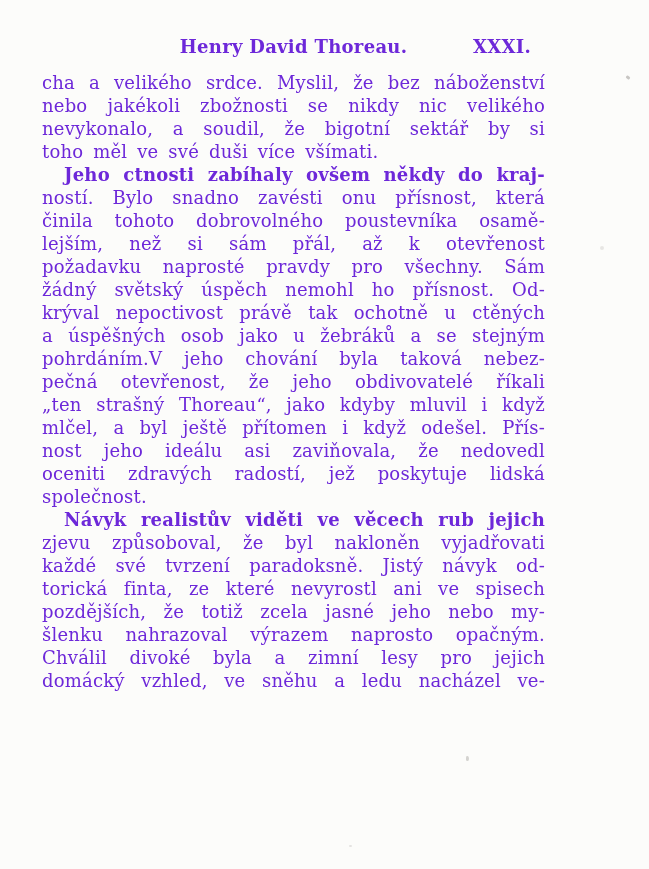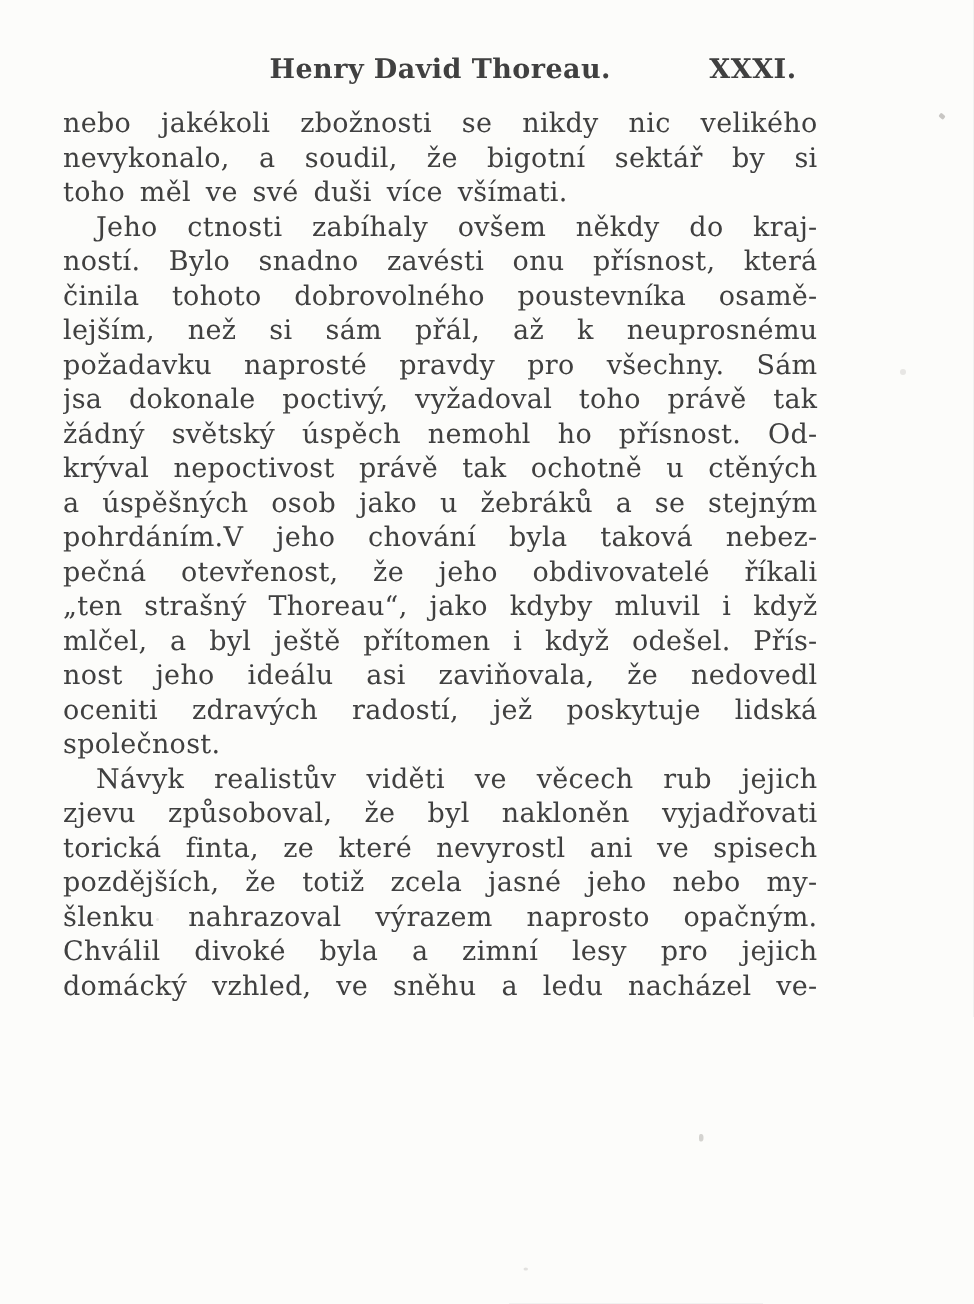--- a/index.html
+++ b/index.html
@@ -58,70 +58,72 @@
     white-space: normal;
     overflow: hidden;
     height: 23px;
   }
   .line.flush {
     text-align-last: left;
     word-spacing: 4px;
   }
   .para.indent .line:first-child {
     text-indent: 22px;
+    font-weight: bold;
   }
   
   .speck {
     position: absolute;
     background: #8a8680;
     border-radius: 50%;
   }
   .speck.s1 { left: 626px; top: 76px;  width: 4px; height: 3px; opacity: .45; transform: rotate(40deg); border-radius: 1px; }
   .speck.s2 { left: 600px; top: 246px; width: 4px; height: 4px; opacity: .18; }
   .speck.s3 { left: 466px; top: 756px; width: 3px; height: 5px; opacity: .35; border-radius: 40% 60% 60% 40%; }
   .speck.s4 { left: 349px; top: 845px; width: 3px; height: 2px; opacity: .22; }
   .speck.s5 { left: 104px; top: 612px; width: 2px; height: 2px; opacity: .20; }
 </style>
 </head>
 <body>
 
-<div class="scan-page" style="background: rgb(252, 252, 250); color: #404040;">
+<div class="scan-page" style="background: rgb(252, 252, 250); color: #6d28d9;">
 
   <div class="running-header">
     <span class="header-title">Henry David Thoreau.</span>
     <span class="page-number">XXXI.</span>
   </div>
 
   <div class="text-body">
       <div class="para">
+        <div class="line">cha a velikého srdce. Myslil, že bez náboženství</div>
         <div class="line">nebo jakékoli zbožnosti se nikdy nic velikého</div>
         <div class="line">nevykonalo, a soudil, že bigotní sektář by si</div>
         <div class="line flush">toho měl ve své duši více všímati.</div>
       </div>
       <div class="para indent">
         <div class="line">Jeho ctnosti zabíhaly ovšem někdy do kraj-</div>
         <div class="line">ností. Bylo snadno zavésti onu přísnost, která</div>
         <div class="line">činila tohoto dobrovolného poustevníka osamě-</div>
-        <div class="line">lejším, než si sám přál, až k neuprosnému</div>
+        <div class="line">lejším, než si sám přál, až k otevřenost</div>
         <div class="line">požadavku naprosté pravdy pro všechny. Sám</div>
-        <div class="line">jsa dokonale poctivý, vyžadoval toho právě tak</div>
         <div class="line">žádný světský úspěch nemohl ho přísnost. Od-</div>
         <div class="line">krýval nepoctivost právě tak ochotně u ctěných</div>
         <div class="line">a úspěšných osob jako u žebráků a se stejným</div>
         <div class="line">pohrdáním.V jeho chování byla taková nebez-</div>
         <div class="line">pečná otevřenost, že jeho obdivovatelé říkali</div>
         <div class="line">„ten strašný Thoreau“, jako kdyby mluvil i když</div>
         <div class="line">mlčel, a byl ještě přítomen i když odešel. Přís-</div>
         <div class="line">nost jeho ideálu asi zaviňovala, že nedovedl</div>
         <div class="line">oceniti zdravých radostí, jež poskytuje lidská</div>
         <div class="line flush">společnost.</div>
       </div>
       <div class="para indent">
         <div class="line">Návyk realistův viděti ve věcech rub jejich</div>
         <div class="line">zjevu způsoboval, že byl nakloněn vyjadřovati</div>
+        <div class="line">každé své tvrzení paradoksně. Jistý návyk od-</div>
         <div class="line">torická finta, ze které nevyrostl ani ve spisech</div>
         <div class="line">pozdějších, že totiž zcela jasné jeho nebo my-</div>
         <div class="line">šlenku nahrazoval výrazem naprosto opačným.</div>
         <div class="line">Chválil divoké byla a zimní lesy pro jejich</div>
         <div class="line">domácký vzhled, ve sněhu a ledu nacházel ve-</div>
       </div>
     </div>
 
   <div class="speck s1"></div>
   <div class="speck s2"></div>

